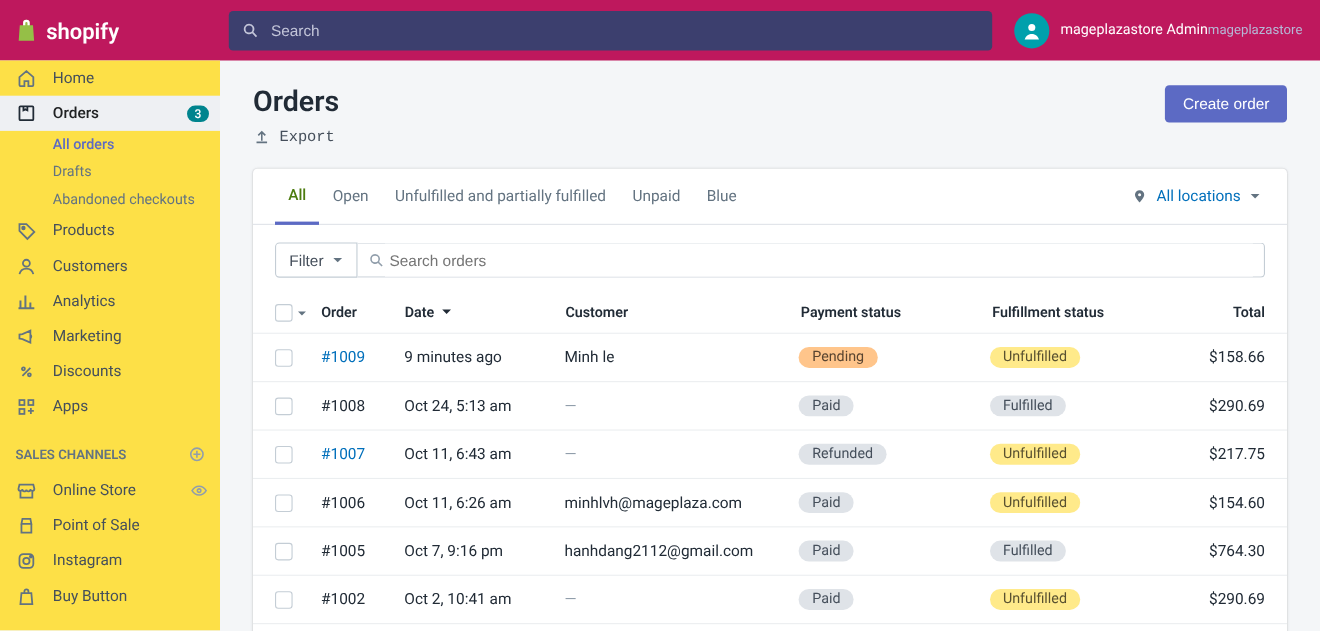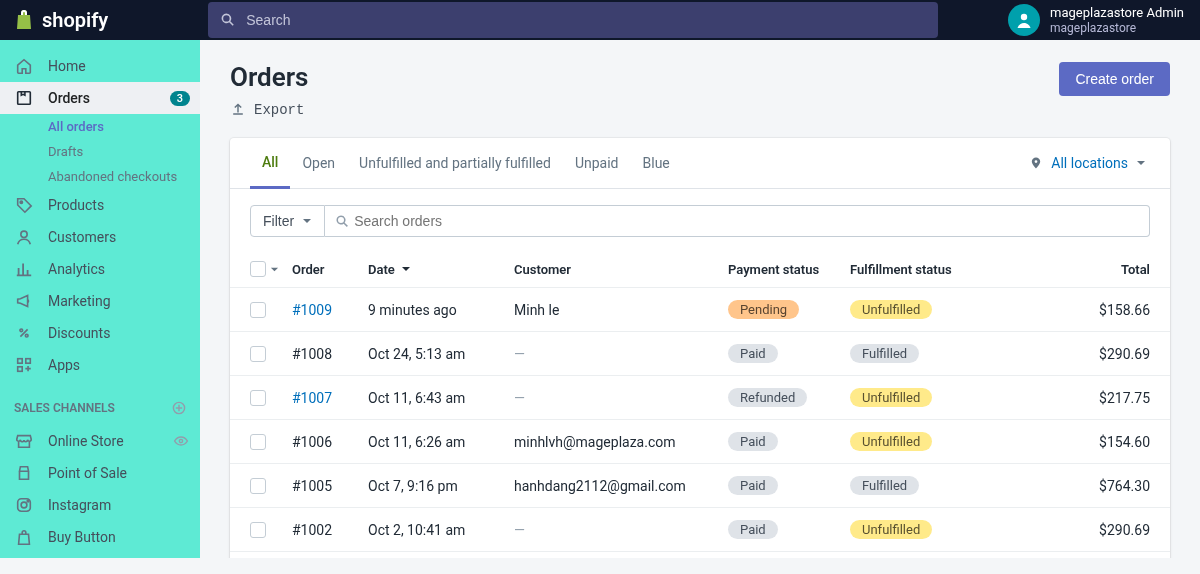--- a/index.html
+++ b/index.html
@@ -1,32 +1,32 @@
 <!DOCTYPE html>
 <html><head>
 <meta charset="utf-8">
 <style>
   * { box-sizing: border-box; margin: 0; padding: 0; }
   body { font-family: -apple-system, BlinkMacSystemFont, "Segoe UI", Roboto, sans-serif; font-size: 14px; color: #212b36; background: #f4f6f8; width: 1200px; height: 574px; overflow: hidden; }
   
-  .topbar { height: 40px; background: #0f172a; display: flex; align-items: center; padding: 0 16px 0 12px; }
+  .topbar { height: 55px; background: #be185d; display: flex; align-items: center; padding: 0 16px 0 12px; }
   .logo { display: flex; align-items: center; color: #fff; font-weight: 600; font-size: 20px; gap: 6px; }
   .logo-icon { width: 24px; height: 24px; }
   .search-wrap { flex: 1; margin: 0 20px 0 100px; }
   .search-box { display: flex; align-items: center; background: #3c3f6e; border-radius: 4px; height: 36px; padding: 12px 12px; gap: 10px; max-width: 730px; }
   .search-box input { flex: 1; border: none; background: transparent; color: #fff; font-size: 14px; outline: none; }
   .search-box input::placeholder { color: #c3c5d9; }
   .user-area { display: flex; align-items: center; gap: 10px; color: #fff; }
   .avatar { width: 32px; height: 32px; border-radius: 50%; background: #00a0ac; display: flex; align-items: center; justify-content: center; }
-  .user-text { display: flex; flex-direction: column; line-height: 1.2; }
+  .user-text { display: flex; flex-direction: row; line-height: 1.2; }
   .user-text .name { font-size: 13px; }
   .user-text .store { font-size: 12px; color: #b5b8d6; }
 
   .layout { display: flex; height: calc(100% - 56px); }
-  .sidebar { width: 200px; background: #5eead4; padding-top: 10px; display: flex; flex-direction: column; }
+  .sidebar { width: 200px; background: #fde047; display: flex; flex-direction: column; }
   .nav { flex: 1; }
   .nav-item { display: flex; align-items: center; padding: 6px 10px 6px 14px; gap: 14px; color: #454f5b; cursor: pointer; font-size: 14px; }
   .nav-item.active { color: #202223; font-weight: 500; }
   .nav-item .icon { width: 20px; height: 20px; color: #5c5f62; display:flex; align-items:center; justify-content:center; }
   .nav-item.active .icon { color: #202223; }
   .nav-item .badge { margin-left: auto; background: #00848e; color: #fff; font-size: 11px; border-radius: 10px; padding: 1px 7px; }
   .sub-item { padding: 5px 10px 5px 48px; font-size: 13px; color: #637381; cursor: pointer; }
   .sub-item.active { color: #5c6ac4; font-weight: 500; }
   .section-head { padding: 18px 12px 8px 14px; font-size: 12px; color: #637381; font-weight: 600; display: flex; align-items: center; justify-content: space-between; }
   .trail-icon { color: #919eab; width:18px; height:18px; display:flex; align-items:center; justify-content:center;}
@@ -49,21 +49,21 @@
   .filter-btn { border: 1px solid #c4cdd5; border-radius: 4px 0 0 4px; padding: 7px 12px; display: flex; align-items: center; gap: 8px; cursor:pointer; background:#fff; font-size:14px; color:#454f5b;}
   .search-orders { flex: 1; border: 1px solid #c4cdd5; border-left: none; border-radius: 0 4px 4px 0; display: flex; align-items: center; padding: 0 10px; }
   .search-orders input { border: none; outline: none; flex: 1; font-size: 14px; padding: 7px 4px; }
 
   .thead { display: flex; align-items: center; padding: 12px 20px 10px 20px; font-size: 13px; color: #212b36; font-weight:600; border-bottom: 1px solid #ebeef0; }
   .row { display: flex; align-items: center; padding: 12px 20px; font-size: 14px; color: #212b36; border-bottom: 1px solid #ebeef0; }
   .c-check { width: 42px; display:flex; align-items:center; gap:4px;}
   .c-order { width: 76px; }
   .c-date { width: 146px; }
   .c-cust { width: 214px; }
-  .c-pay { width: 122px; }
+  .c-pay { width: 174px; }
   .c-ful { width: 200px; }
   .c-total { flex: 1; text-align: right; }
   .chk { width: 16px; height: 16px; border: 1px solid #c4cdd5; border-radius: 3px; background:#fff; cursor:pointer; }
   .link { color: #006fbb; cursor:pointer; }
   .muted { color: #919eab; }
   .pill { border-radius: 12px; padding: 2px 12px; font-size: 13px; display: inline-block; }
   .pill.pending { background: #ffc58b; color: #594430; }
   .pill.paid { background: #dfe3e8; color: #454f5b; }
   .pill.refunded { background: #dfe3e8; color: #454f5b; }
   .pill.unfulfilled { background: #ffea8a; color: #595130; }

